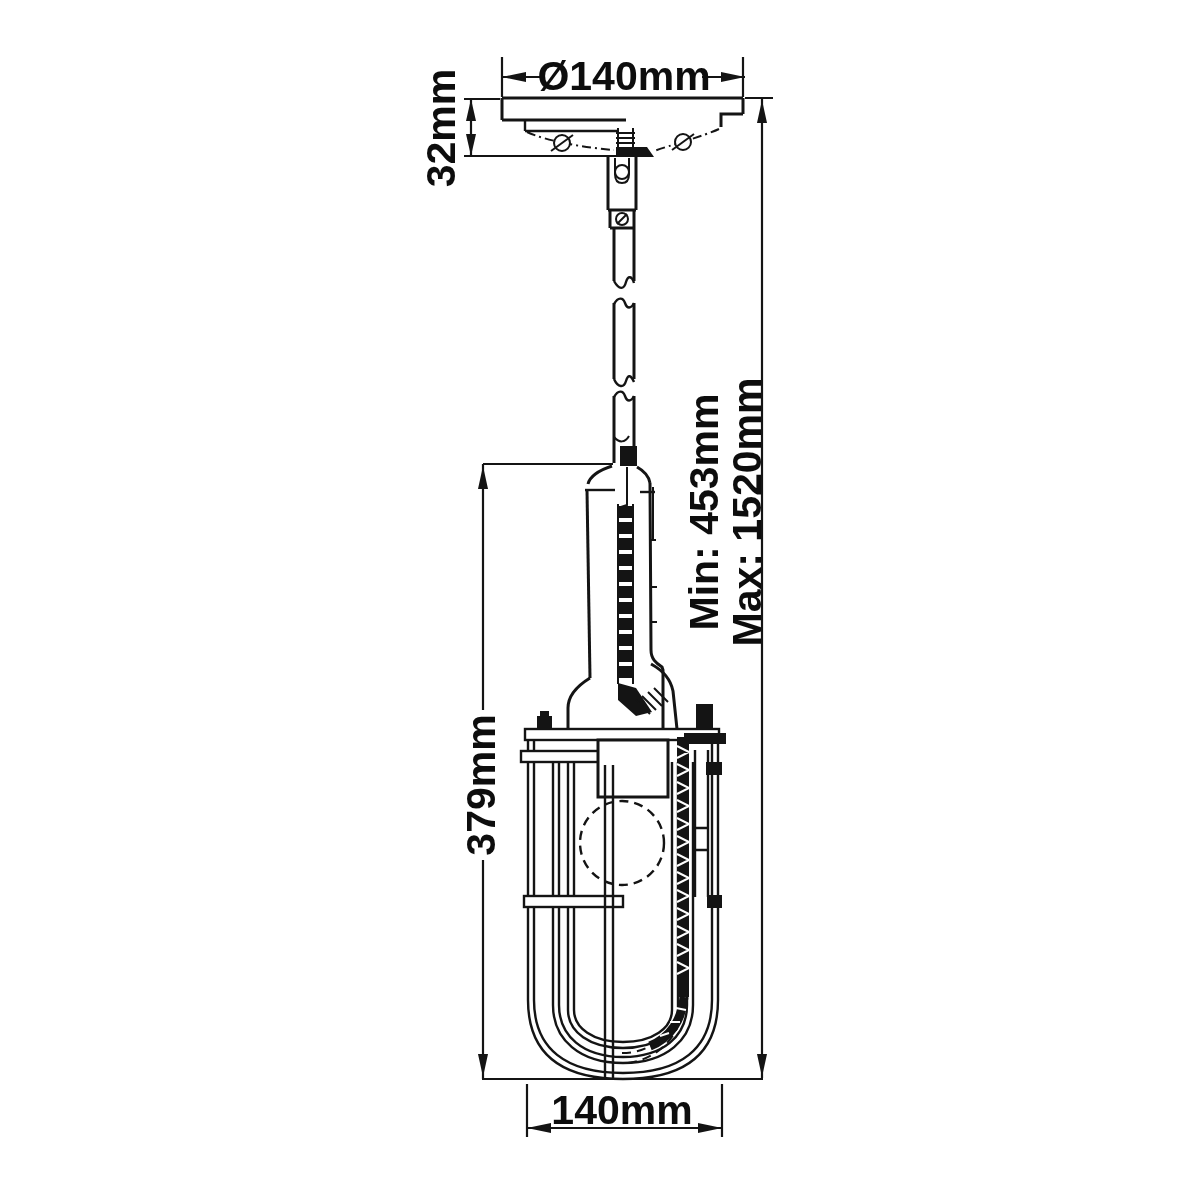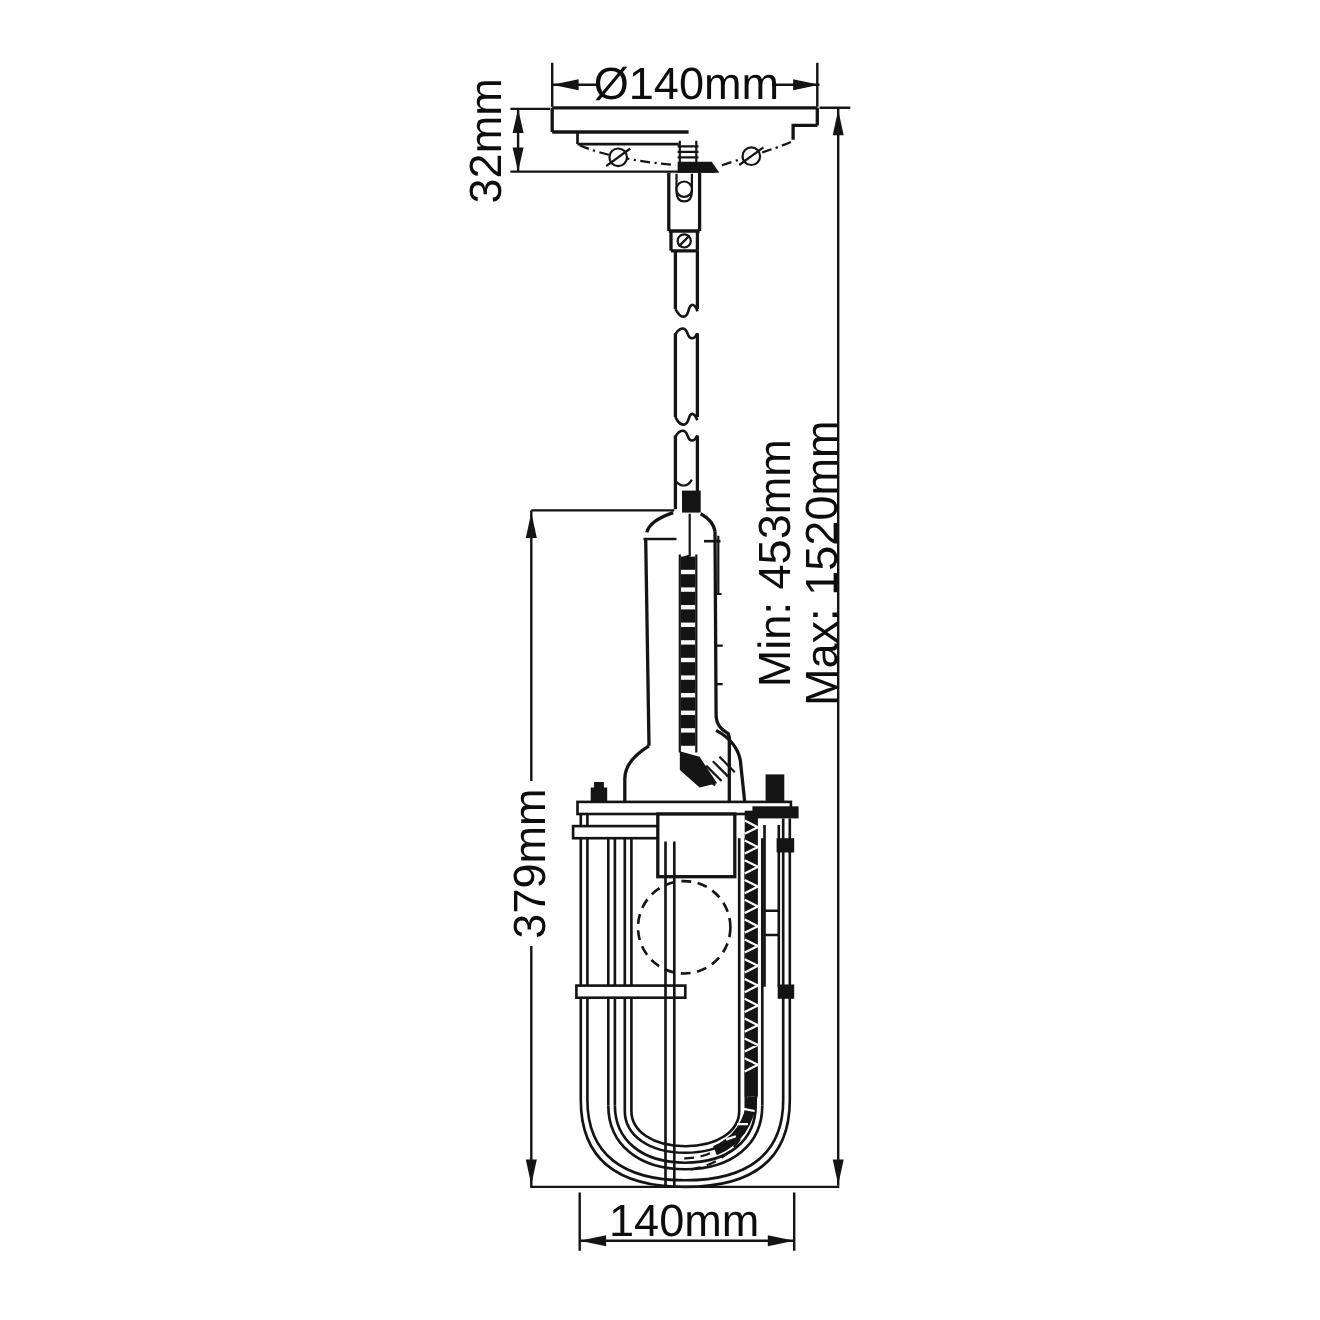--- a/index.html
+++ b/index.html
@@ -1,17 +1,17 @@
 <!DOCTYPE html>
 <html><head>
 <meta charset="utf-8">
 <style>
   html,body{margin:0;padding:0;background:#ffffff;}
   .sheet{position:relative;width:1200px;height:1200px;background:#ffffff;overflow:hidden;
-         font-family:"Liberation Sans", sans-serif;}
+         font-family:"Liberation Sans", sans-serif;font-weight:bold;}
   svg{position:absolute;left:0;top:0;}
   
   .ol{fill:none;stroke:#141414;stroke-width:3;stroke-linejoin:miter;stroke-linecap:butt;}
   .ol2{fill:none;stroke:#141414;stroke-width:2.4;}
   .thin{fill:none;stroke:#141414;stroke-width:2;}
   .dim{fill:none;stroke:#141414;stroke-width:2.2;}
   .blk{fill:#141414;stroke:none;}
   .whtln{fill:none;stroke:#ffffff;stroke-width:2;}
   .dash{stroke-dasharray:9 6;}
   .dashdot{stroke-dasharray:9 4 2 4;}

